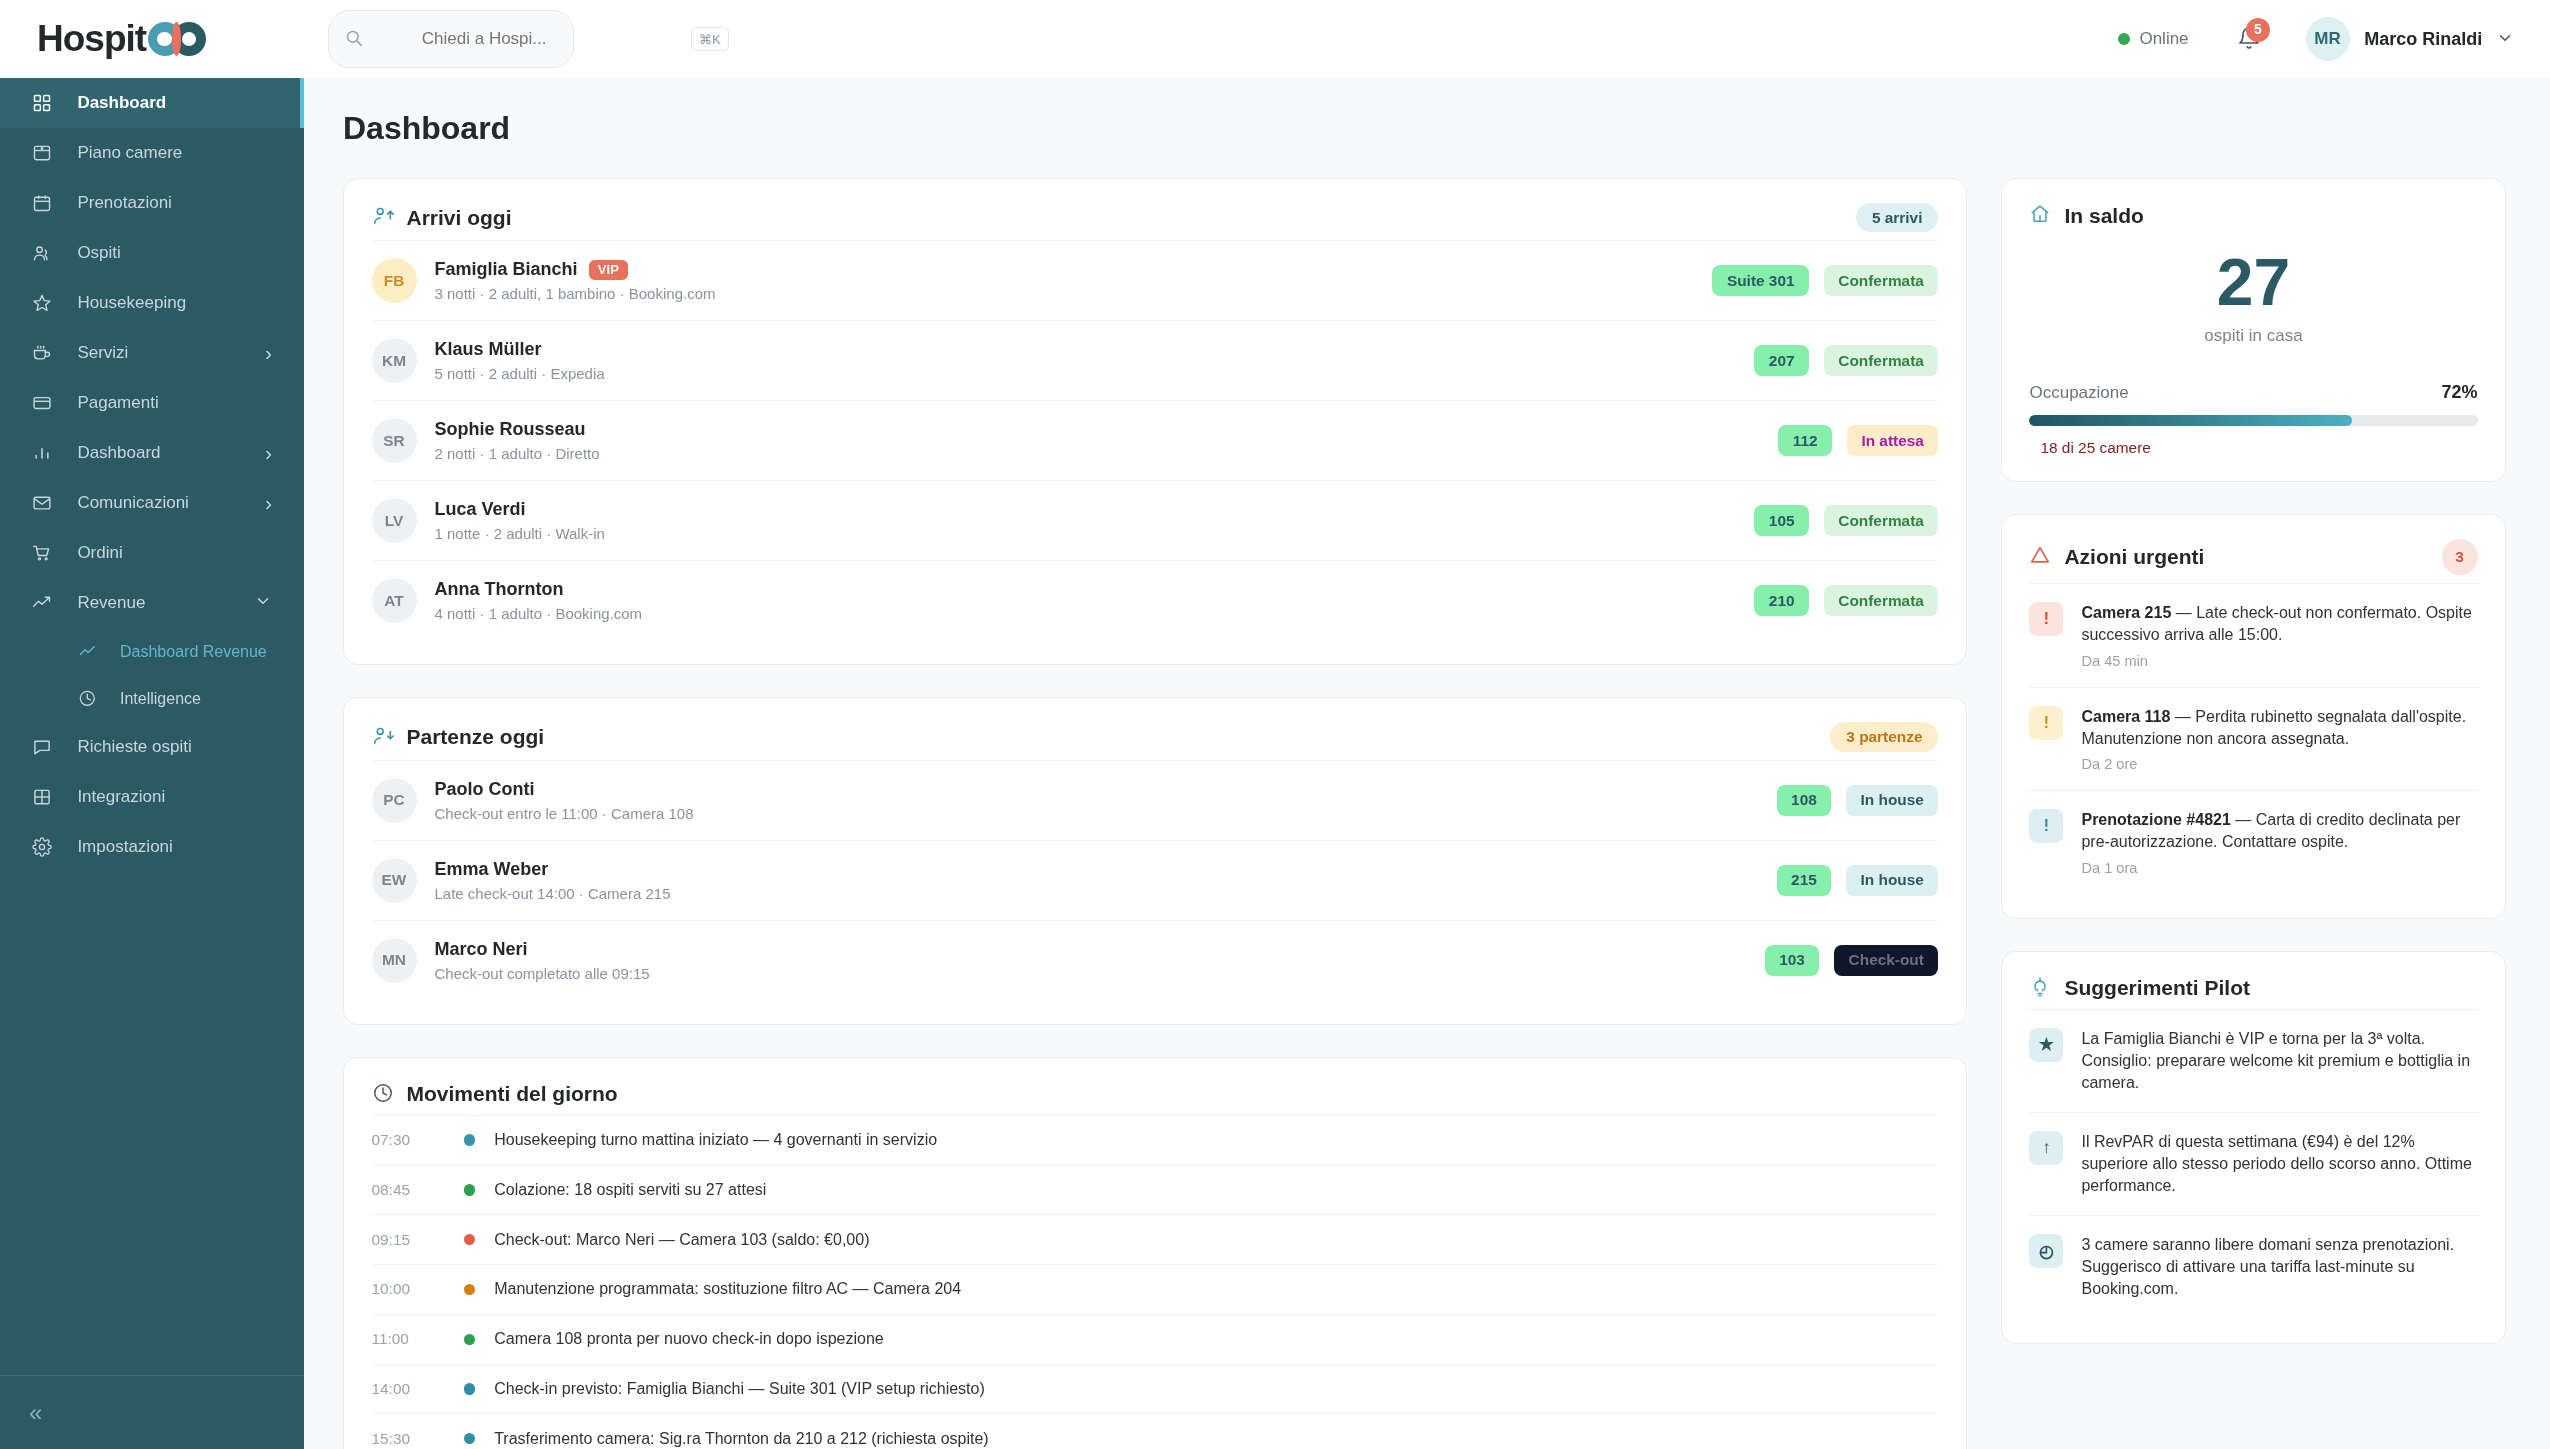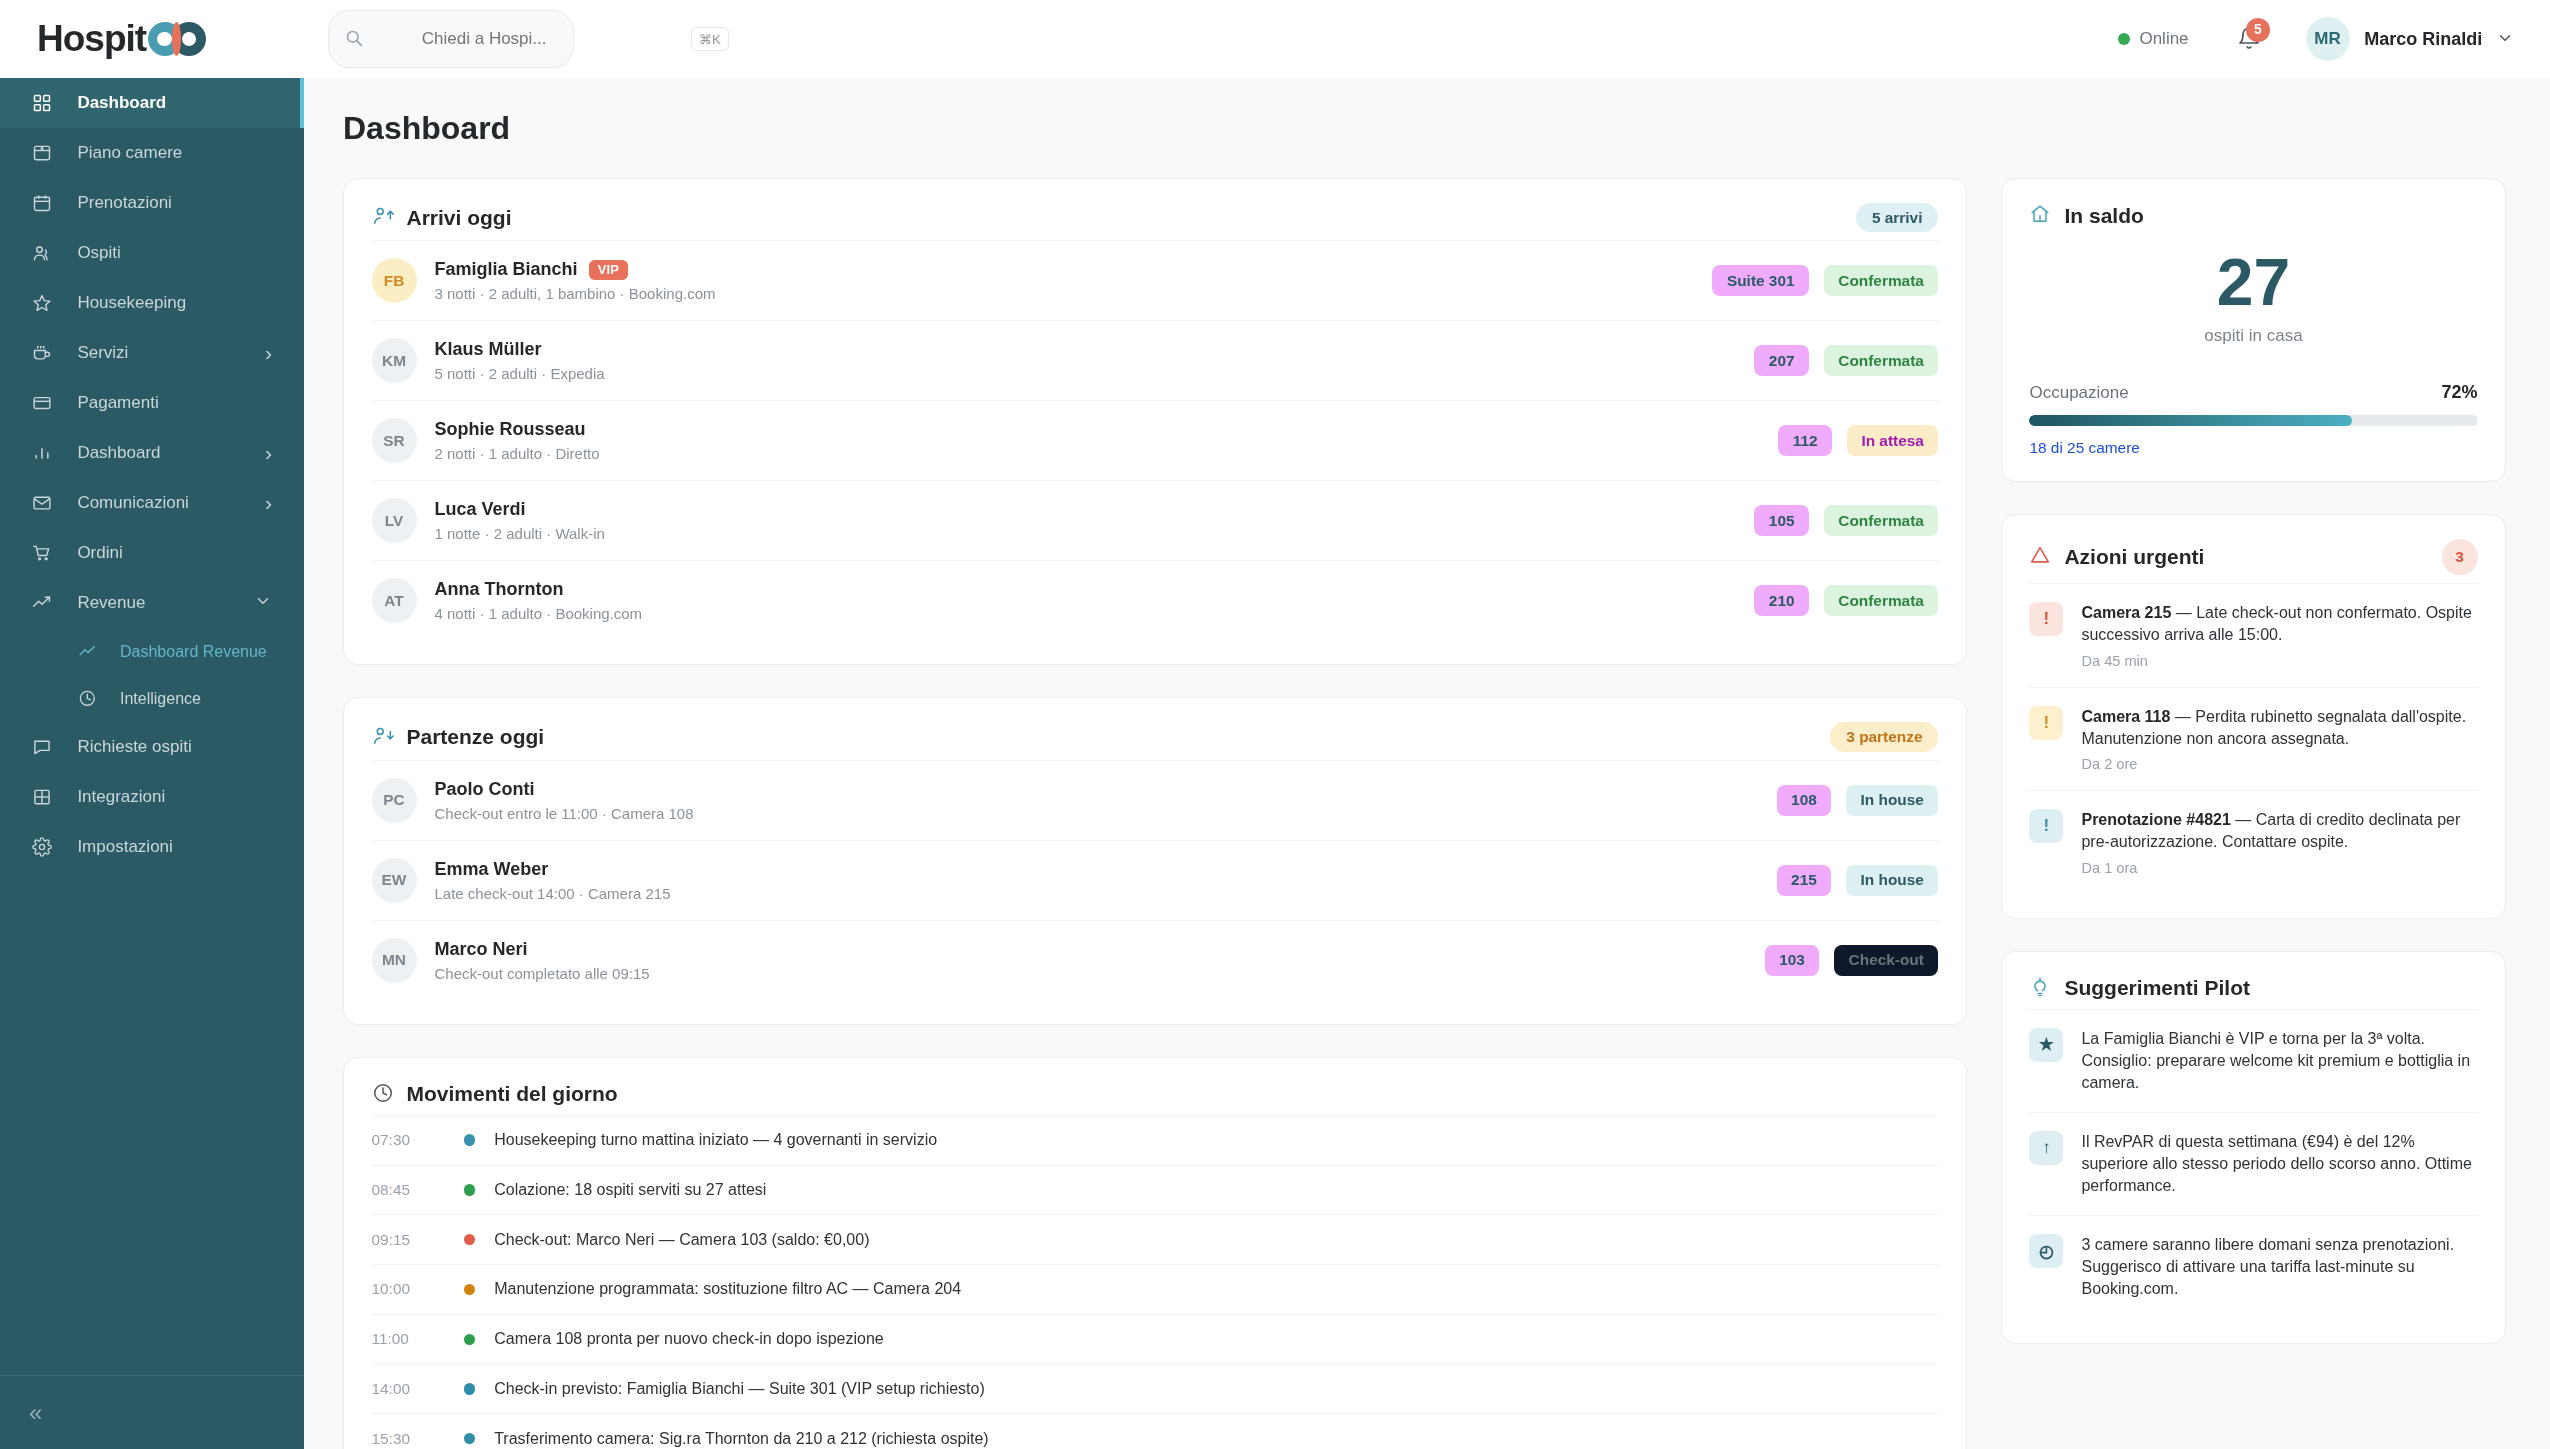--- a/index.html
+++ b/index.html
@@ -161,21 +161,21 @@
   .vip-badge {
     background: #e8715c; color: #fff; font-size: 13px; font-weight: bold;
     padding: 2.4px 9px; border-radius: 5.7px; margin-left: 11.3px;
   }
   .row-sub { font-size: 15px; color: #8a939b; margin-top: 4.9px; }
   .row-badges { display: flex; align-items: center; gap: 14.6px; margin-left: auto; }
   .badge {
     border-radius: 8px; padding: 6.5px 14.6px;
     font-size: 15.4px; font-weight: bold; white-space: nowrap;
   }
-  .b-room { background: #f0abfc; color: #2b5964; }
+  .b-room { background: #86efac; color: #2b5964; }
   .b-green { background: #dcf3df; color: #2e8540; }
   .b-amber { background: #fdecc8; color: #a21caf; }
   .b-teal { background: #ddf0f1; color: #2b5964; }
   .b-gray { background: #0f172a; color: #6b747c; }
 
   
   .tl-row {
     display: flex; align-items: center; padding: 15.4px 0;
     border-top: 0.8px solid #f0f2f4;
   }
@@ -185,21 +185,21 @@
   .tl-text { font-size: 16px; color: #2e3338; }
 
   
   .big-num { font-size: 66px; font-weight: bold; color: #2b5964; text-align: center; margin-top: 21px; line-height: 1; }
   .big-sub { font-size: 17px; color: #7b858d; text-align: center; margin-top: 11.3px; }
   .occ-row { display: flex; align-items: center; margin-top: 36px; }
   .occ-label { font-size: 17px; color: #6b747c; }
   .occ-val { margin-left: auto; font-size: 18px; font-weight: bold; color: #24282b; }
   .occ-bar { height: 11.3px; border-radius: 5.7px; background: #e6eaed; margin-top: 11.3px; overflow: hidden; }
   .occ-fill { height: 100%; border-radius: 5.7px; background: linear-gradient(90deg, #1f5560 0%, #4bb0c2 100%); }
-  .occ-foot { font-size: 15.4px; color: #1d4ed8; margin-top: 13px; }
+  .occ-foot { font-size: 15.4px; color: #7f1d1d; margin-top: 13px; margin-left: 11px; }
 
   
   .alert-row { display: flex; padding: 18px 0; border-top: 0.8px solid #f0f2f4; }
   .alert-row:first-of-type { border-top: none; }
   .alert-ic {
     width: 34px; height: 34px; border-radius: 8px; flex-shrink: 0;
     display: flex; align-items: center; justify-content: center;
     font-size: 17px; font-weight: bold;
   }
   .ai-red { background: #fbe3de; color: #d4543c; }

